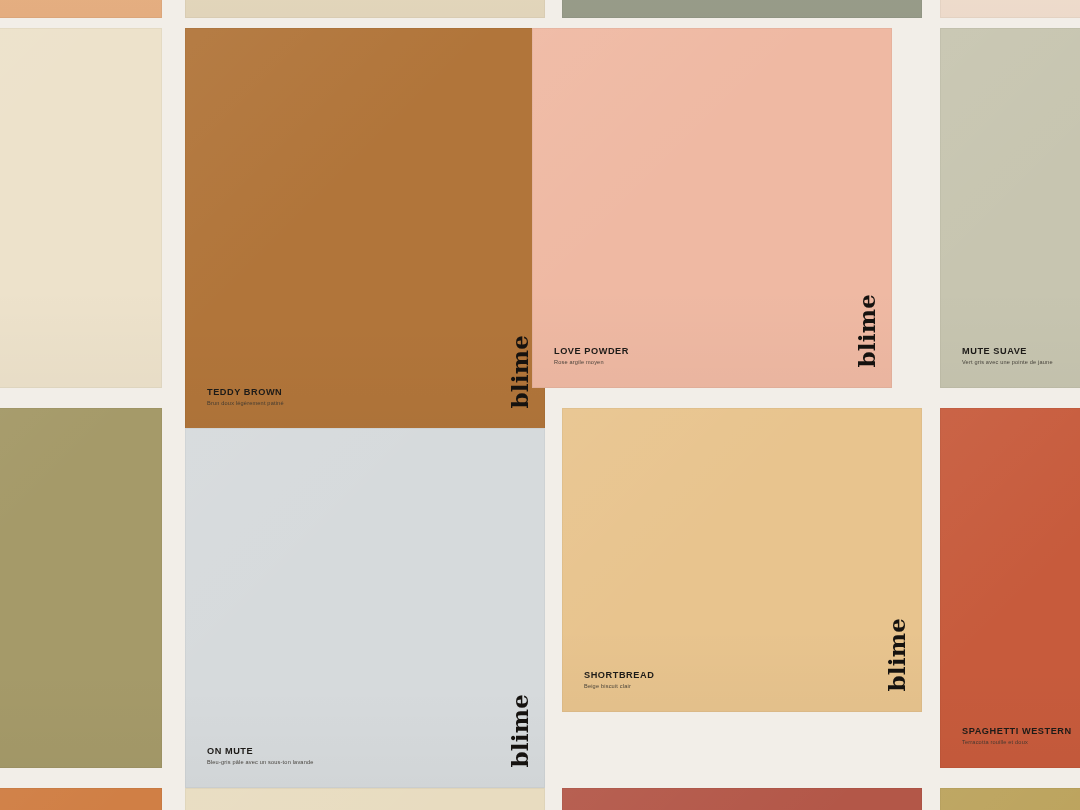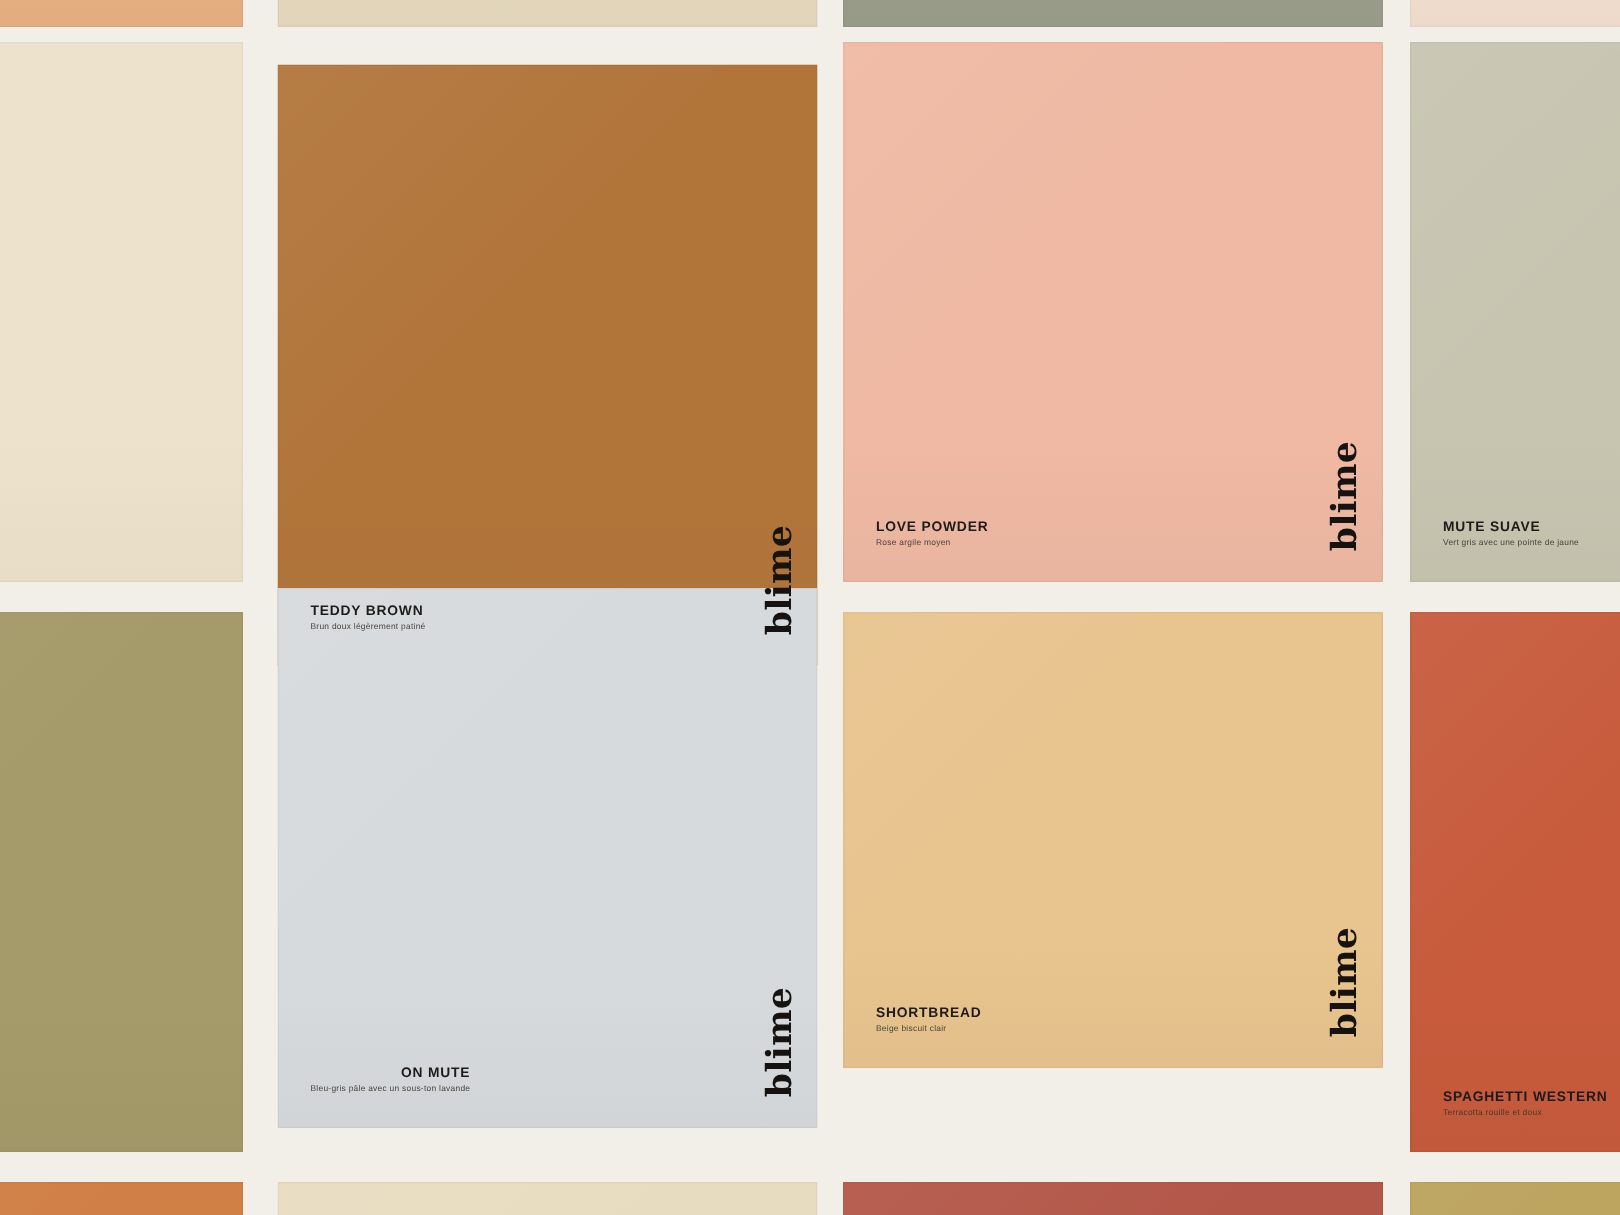--- a/index.html
+++ b/index.html
@@ -103,31 +103,31 @@
       <div class="swatch partial" style="left: 940px; top: -342px; width: 300px; height: 360px;">
         <div class="tint" style="background: rgb(242, 223, 207);"></div>
         <div class="sheen"></div>
         <div class="edge"></div>
       </div>
       <div class="swatch partial" style="left: -140px; top: 28px; width: 302px; height: 360px;">
         <div class="tint" style="background: rgb(237, 226, 203);"></div>
         <div class="sheen"></div>
         <div class="edge"></div>
       </div>
-      <div class="swatch" style="left: 185px; top: 43px; width: 360px; height: 401px;">
+      <div class="swatch" style="left: 185px; top: 28px; width: 360px; height: 401px;">
         <div class="tint" style="background: rgb(177, 117, 58);"></div>
         <div class="sheen"></div>
         <div class="edge"></div>
         <div class="label-block">
           <p class="label-name">TEDDY BROWN</p>
           <p class="label-desc">Brun doux légèrement patiné</p>
         </div>
         <div class="brand">blime</div>
       </div>
-      <div class="swatch" style="left: 562px; top: 28px; width: 360px; height: 360px;">
+      <div class="swatch" style="left: 532px; top: 28px; width: 360px; height: 360px;">
         <div class="tint" style="background: rgb(239, 185, 163);"></div>
         <div class="sheen"></div>
         <div class="edge"></div>
         <div class="label-block">
           <p class="label-name">LOVE POWDER</p>
           <p class="label-desc">Rose argile moyen</p>
         </div>
         <div class="brand">blime</div>
       </div>
       <div class="swatch" style="left: 940px; top: 28px; width: 300px; height: 360px;">
@@ -137,21 +137,21 @@
         <div class="label-block">
           <p class="label-name">MUTE SUAVE</p>
           <p class="label-desc">Vert gris avec une pointe de jaune</p>
         </div>
       </div>
       <div class="swatch partial" style="left: -140px; top: 408px; width: 302px; height: 360px;">
         <div class="tint" style="background: rgb(165, 154, 105);"></div>
         <div class="sheen"></div>
         <div class="edge"></div>
       </div>
-      <div class="swatch" style="left: 185px; top: 392px; width: 360px; height: 360px; text-align: right;">
+      <div class="swatch" style="left: 185px; top: 428px; width: 360px; height: 360px;">
         <div class="tint" style="background: rgb(214, 218, 220);"></div>
         <div class="sheen"></div>
         <div class="edge"></div>
         <div class="label-block">
           <p class="label-name">ON MUTE</p>
           <p class="label-desc">Bleu-gris pâle avec un sous-ton lavande</p>
         </div>
         <div class="brand">blime</div>
       </div>
       <div class="swatch" style="left: 562px; top: 408px; width: 360px; height: 304px;">

